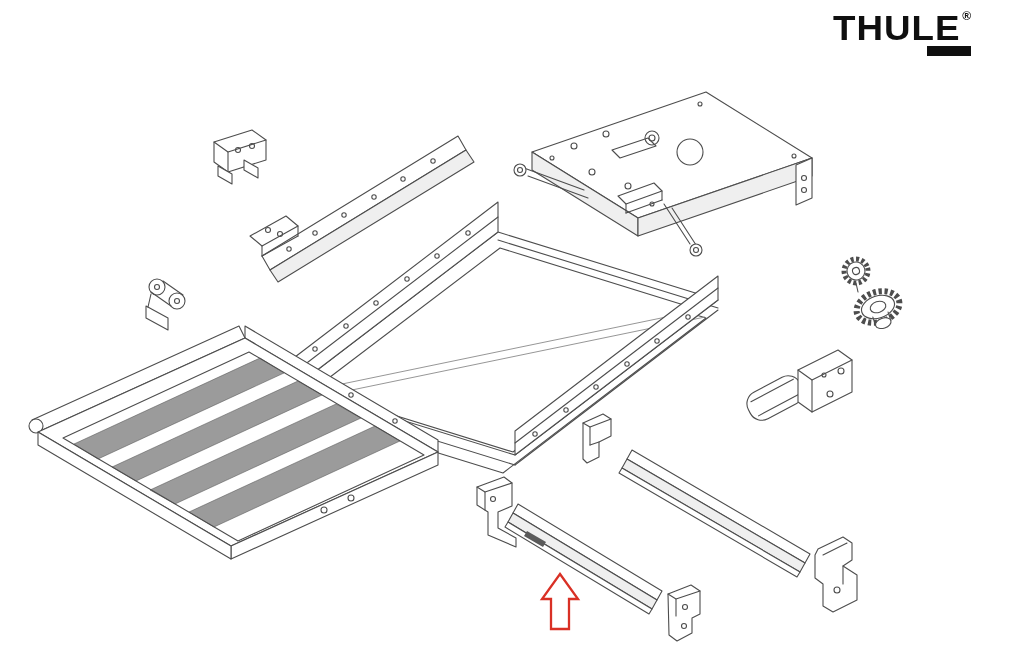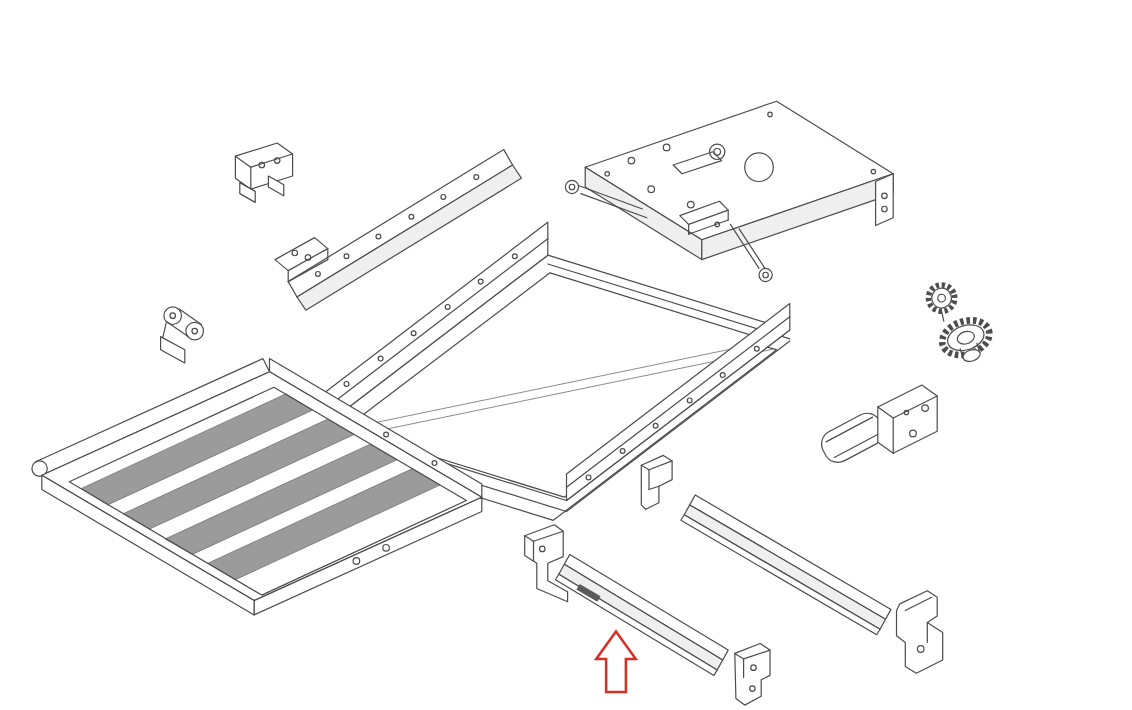--- a/index.html
+++ b/index.html
@@ -23,20 +23,26 @@
   .md{fill:var(--fill-mid);stroke:var(--line);stroke-width:0.5;}
   .dk{fill:var(--fill-dark);stroke:none;}
   .teeth{fill:none;stroke:var(--line);}
   .red{fill:#ffffff;stroke:var(--accent);stroke-width:2.3;stroke-linejoin:miter;}
 </style>
 </head>
 <body>
 
 <div class="stage">
 
+  <header class="logo">
+    <div class="logo-row">
+      <span class="logo-text">THULE</span><sup class="logo-reg">®</sup>
+    </div>
+    <div class="logo-bar"></div>
+  </header>
 
   <figure class="diagram" style="margin:0;">
   <svg viewBox="0 0 1029 645" width="1029" height="645">
 
     <g>
       <polygon class="w" points="532,152 706,92 812,158 638,218"></polygon>
       <polygon class="lg" points="532,152 638,218 638,236 532,170"></polygon>
       <polygon class="lg" points="638,218 812,158 812,176 638,236"></polygon>
       <polygon class="w" points="812,158 812,198 796,205 796,165"></polygon>
       <circle class="s" cx="804" cy="178" r="2.5"></circle>

